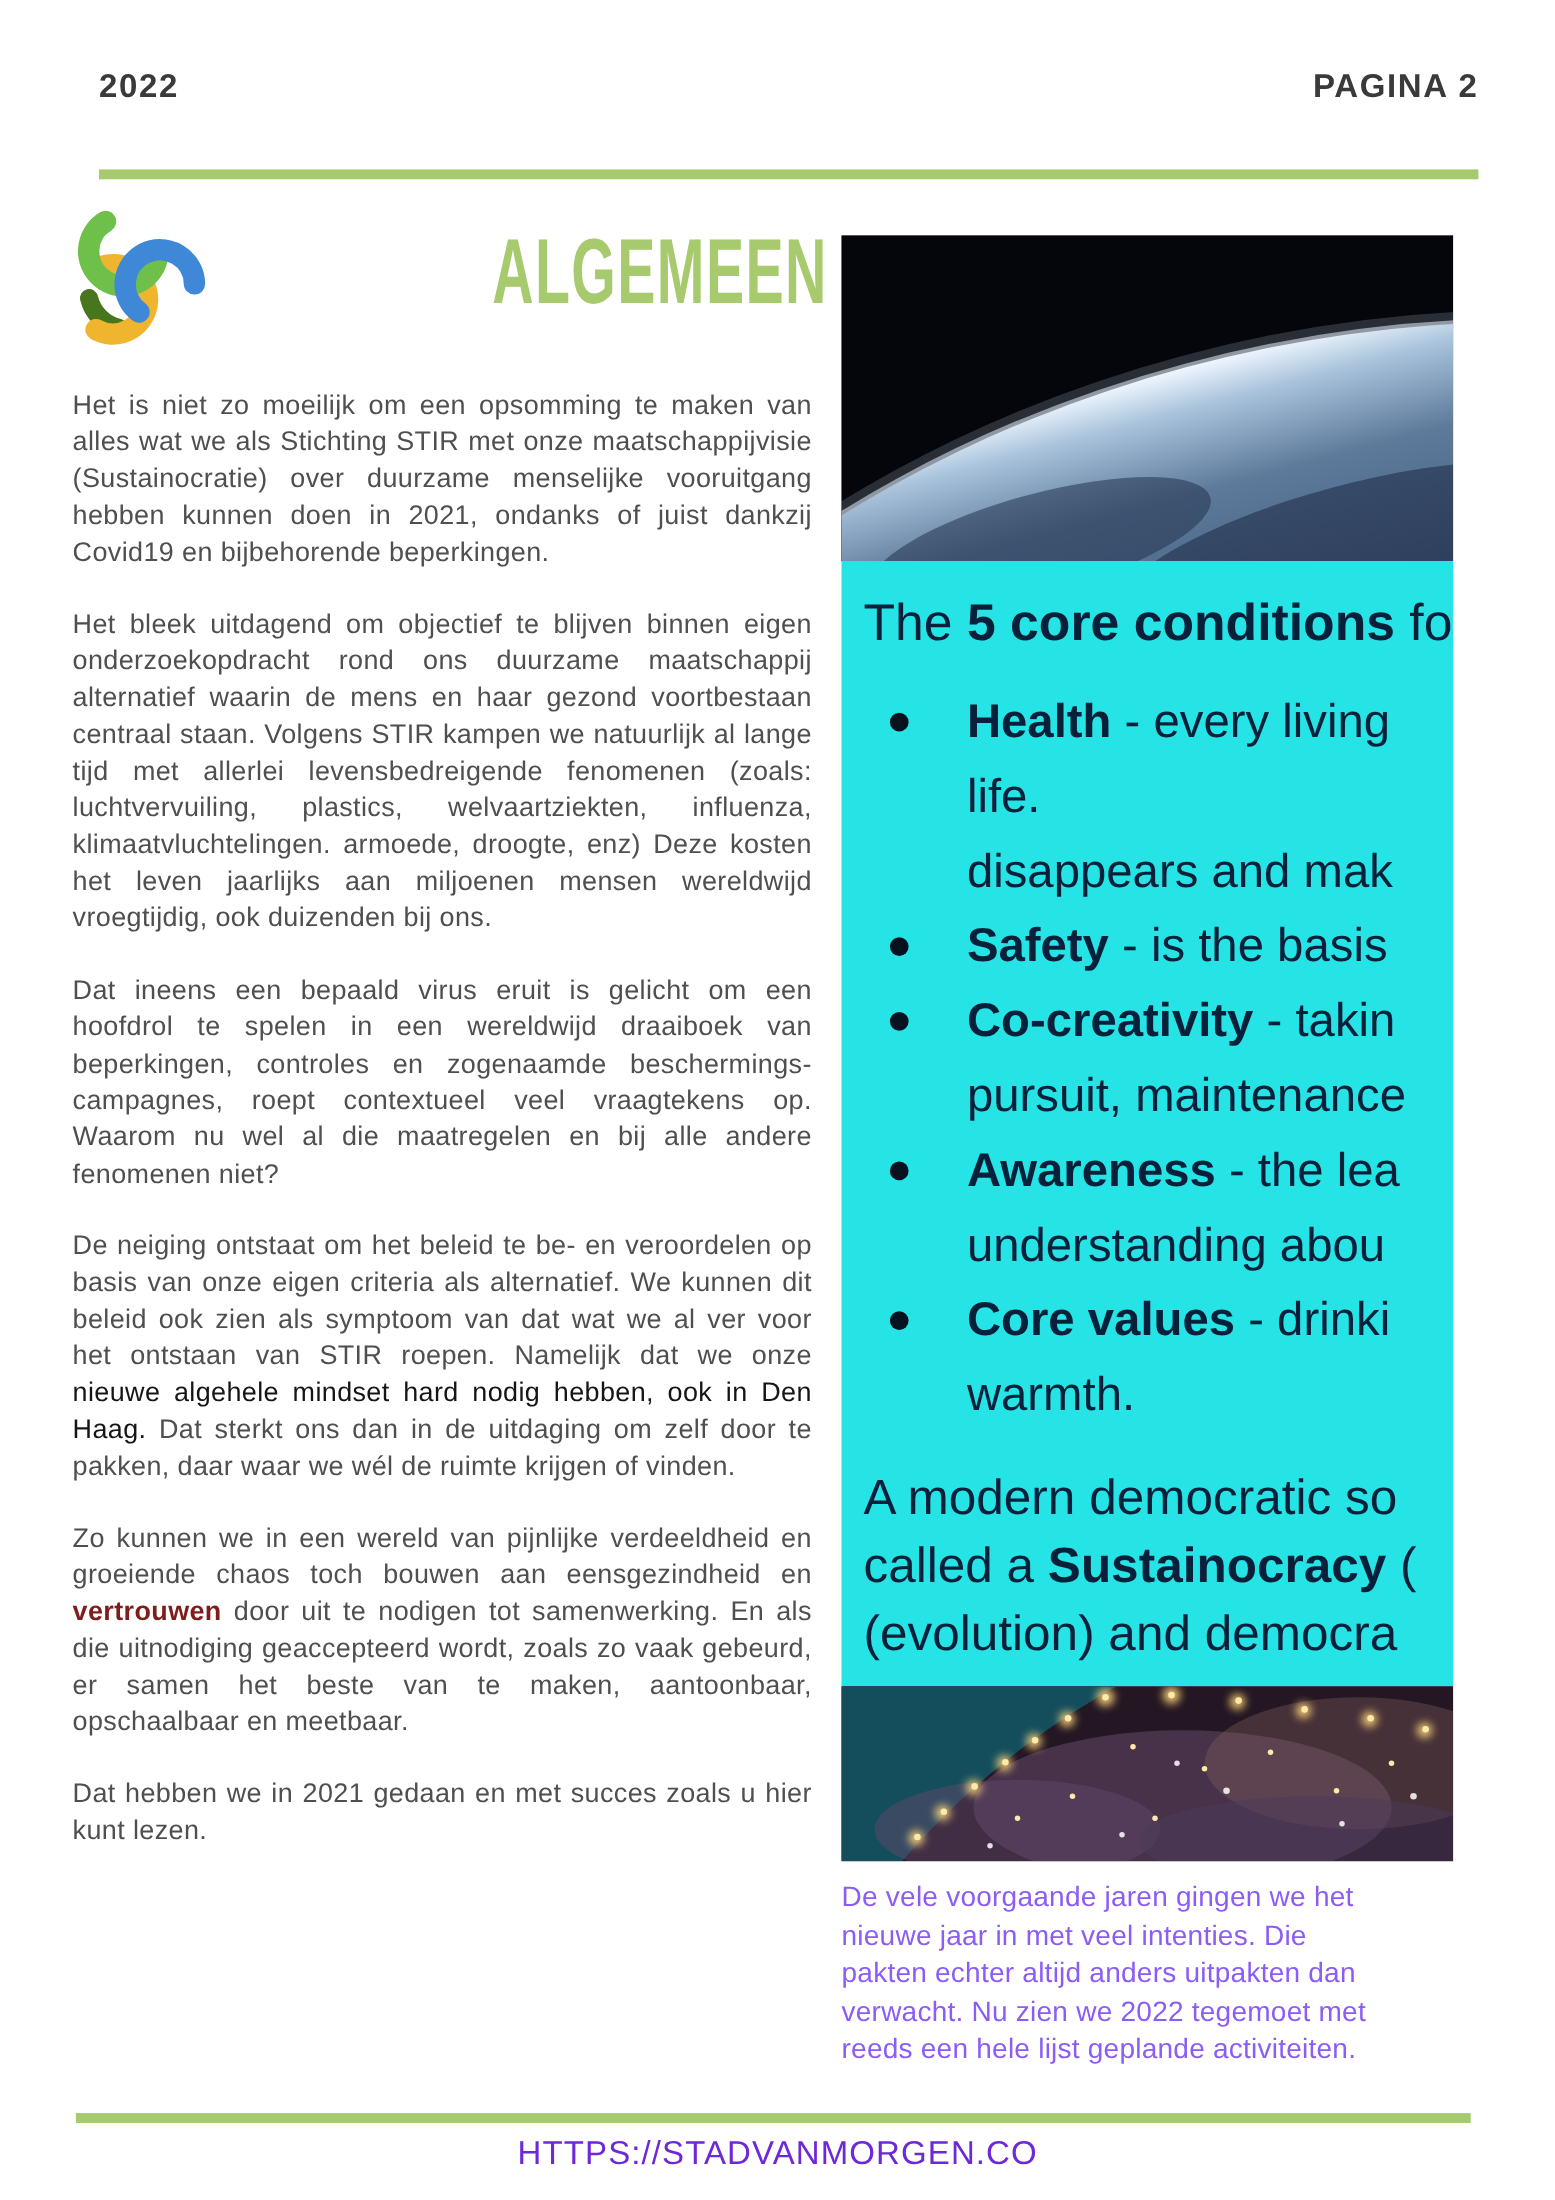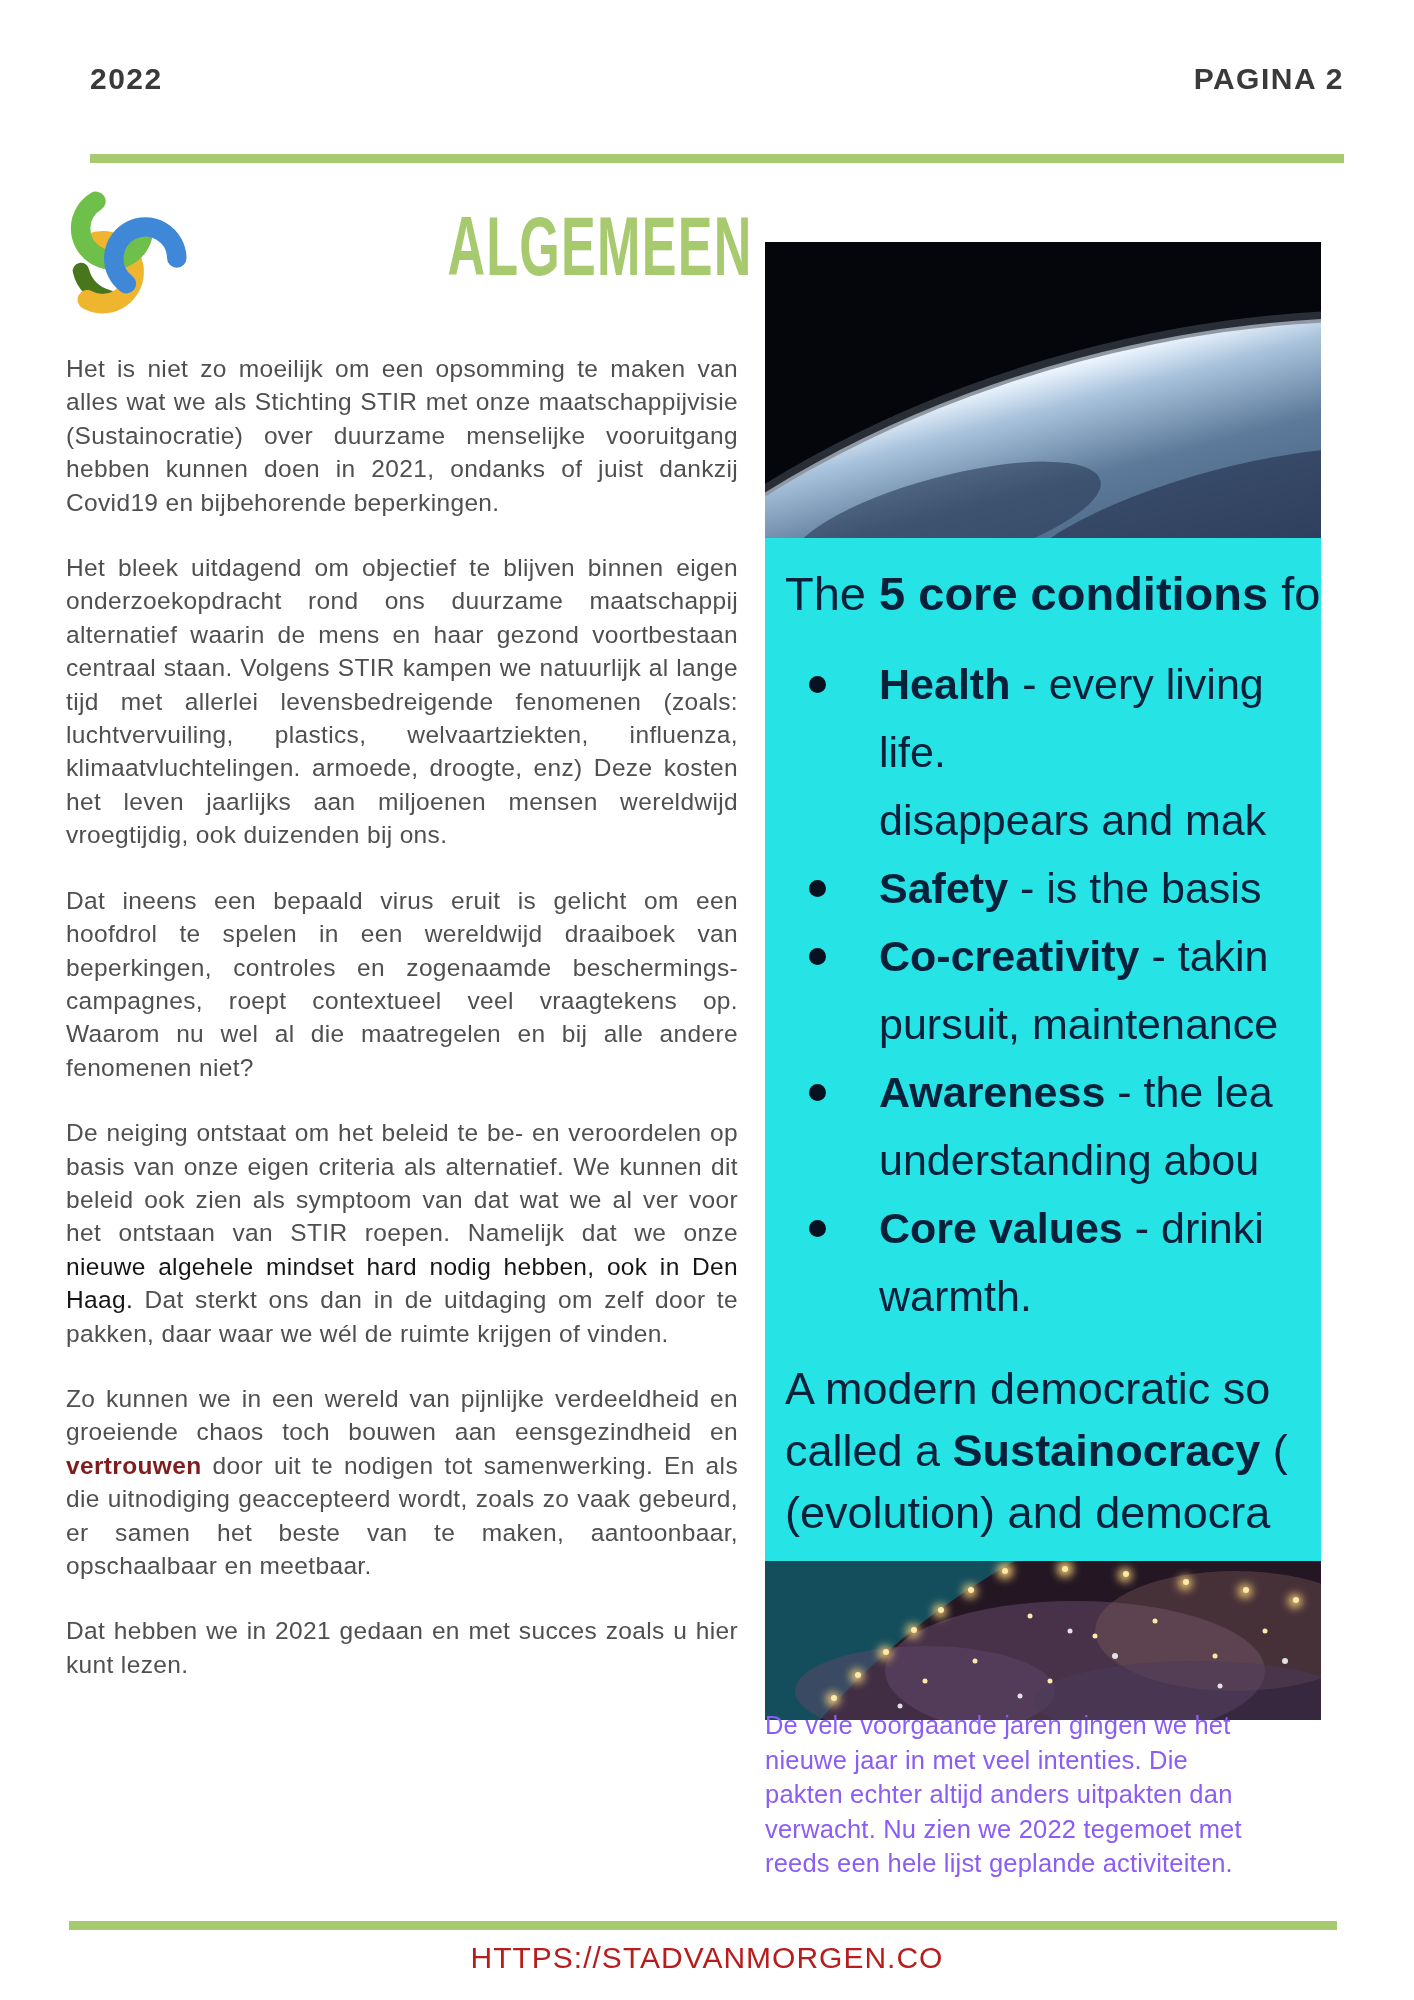--- a/index.html
+++ b/index.html
@@ -27,42 +27,42 @@
   
   .article{position:absolute;left:66px;top:352px;width:672px;
            font-size:24.5px;line-height:33.4px;letter-spacing:.35px;
            color:var(--body_text,#4f4f4f);font-weight:300;}
   .article p{margin:0 0 32px 0;text-align:justify;}
   .seg-n{}
   .seg-d{color:#151515;font-weight:500;}
   .seg-b{color:#7f1d1d;font-weight:700;}
 
   
-  .rightcol{position:absolute;left:765px;top:214px;width:556px;height:1478px;margin-top:28px;}
+  .rightcol{position:absolute;left:765px;top:214px;width:556px;height:1478px;}
   .img-space{position:absolute;left:0;top:0;width:556px;height:296px;overflow:hidden;background:#04060b;}
   .img-night{position:absolute;left:0;top:1319px;width:556px;height:159px;overflow:hidden;background:#241723;}
 
   .cyan{position:absolute;left:0;top:296px;width:556px;height:1023px;overflow:hidden;
         background:var(--cyan,#26e3e6);color:var(--poster_text,#09203a);}
   .poster-heading{position:absolute;left:20px;top:28px;font-size:47px;white-space:nowrap;font-weight:400;}
   .poster-heading b, .pline b, .cline b{font-weight:700;}
   .poster-bullets{position:absolute;left:0;top:112px;right:0;}
   .pline{position:relative;height:68px;line-height:68px;padding-left:114px;
          font-size:43px;white-space:nowrap;}
   .pline .dot{position:absolute;left:44px;top:26px;width:17px;height:17px;border-radius:50%;background:#06121f;}
   .poster-closing{position:absolute;left:20px;top:820px;right:0;}
   .cline{height:62px;line-height:62px;font-size:45px;white-space:nowrap;}
 
   
   .caption{position:absolute;left:765px;top:1708px;width:565px;
            font-size:25.5px;line-height:34.5px;color:#8b5cf6;font-weight:400;letter-spacing:.2px;}
 
   
   .footer-url{position:absolute;left:0;top:1941px;width:1414px;text-align:center;
-              font-size:30px;letter-spacing:1px;color:#b91c1c;font-weight:400;}
+              font-size:30px;letter-spacing:1px;color:#6d28d9;font-weight:400;}
 </style>
 </head>
 <body>
 
 <div class="page">
 
   <div class="hdr hdr-year">2022</div>
   <div class="hdr hdr-page">PAGINA 2</div>
 
   <div class="rule rule-top"></div>

